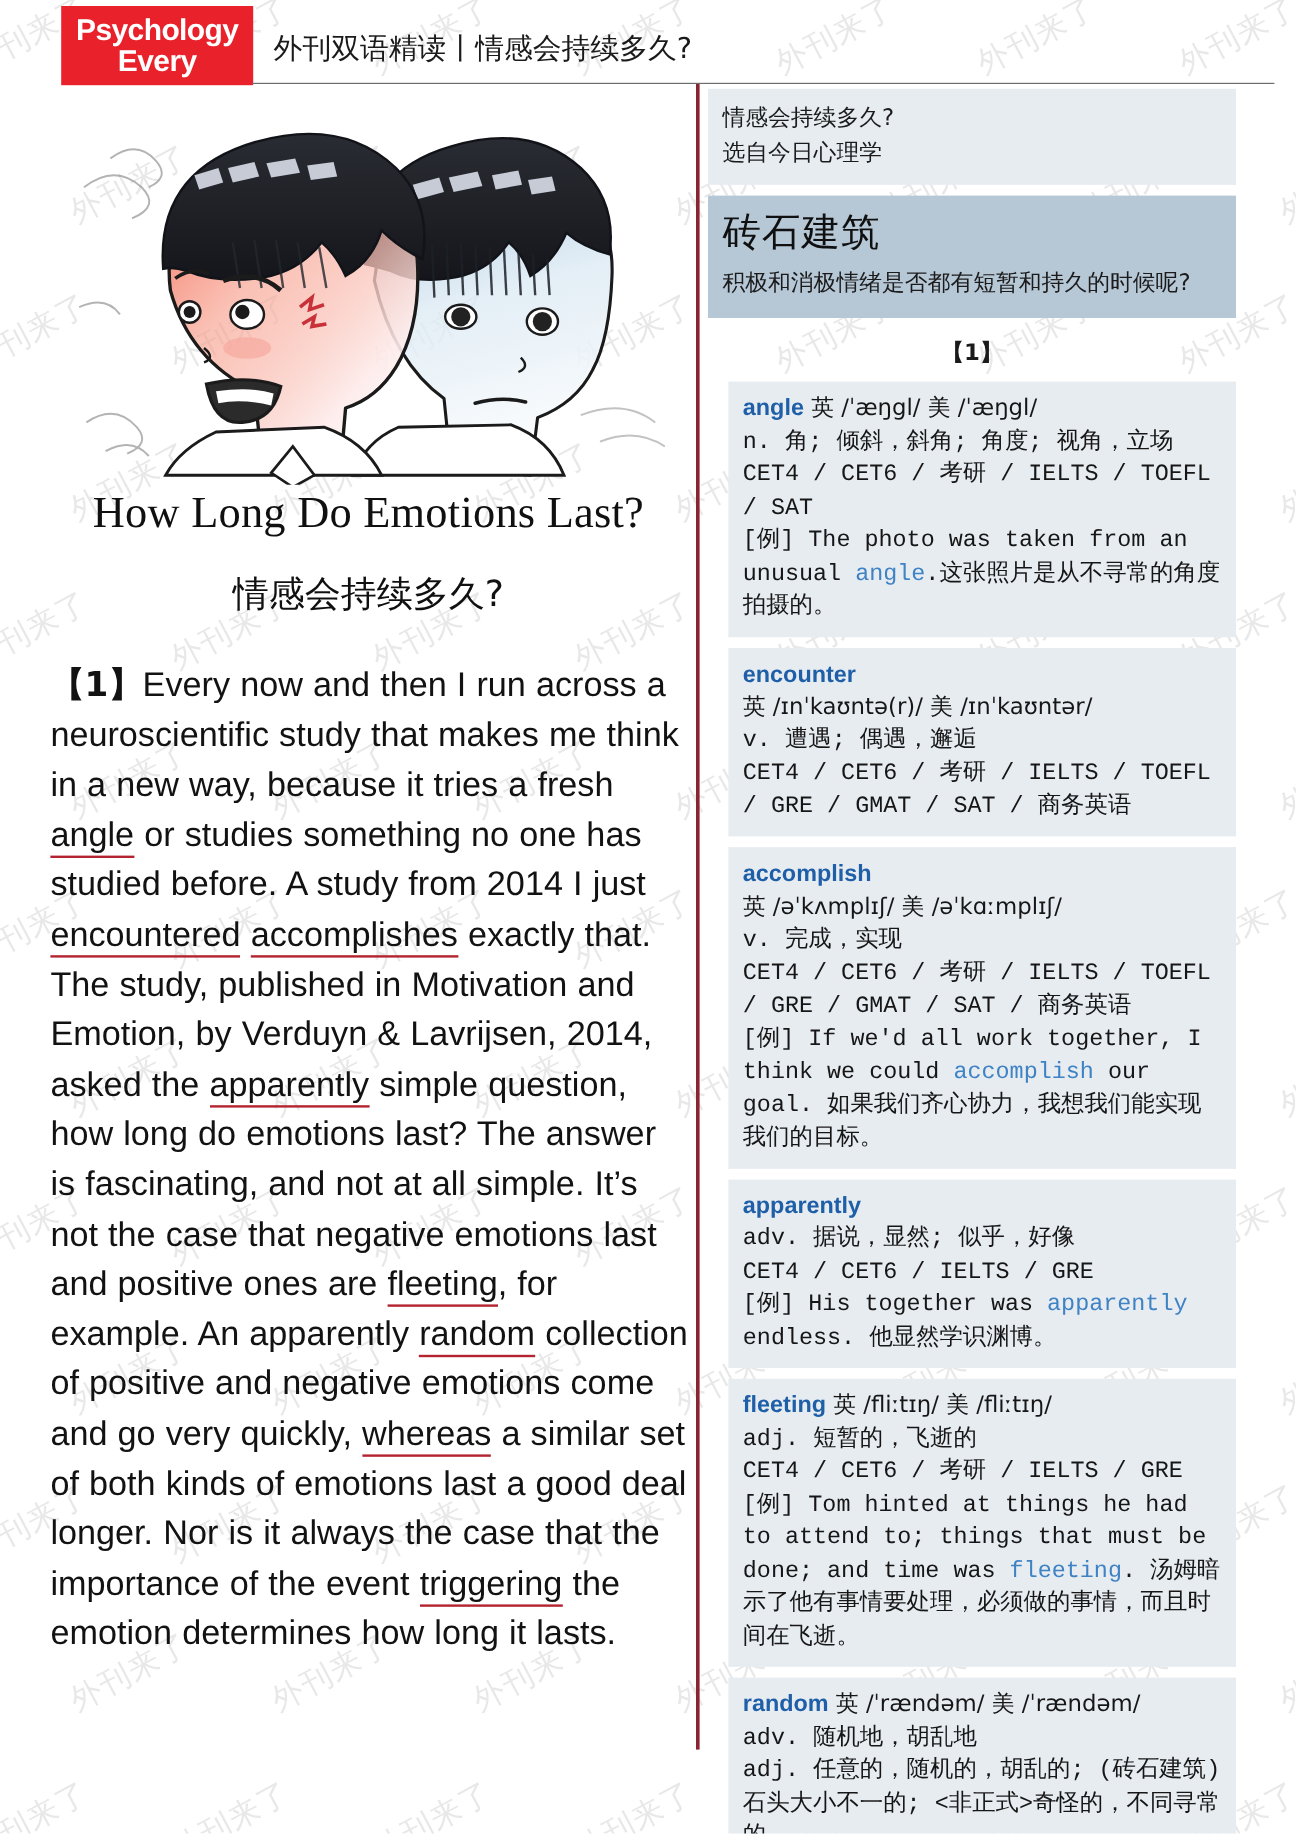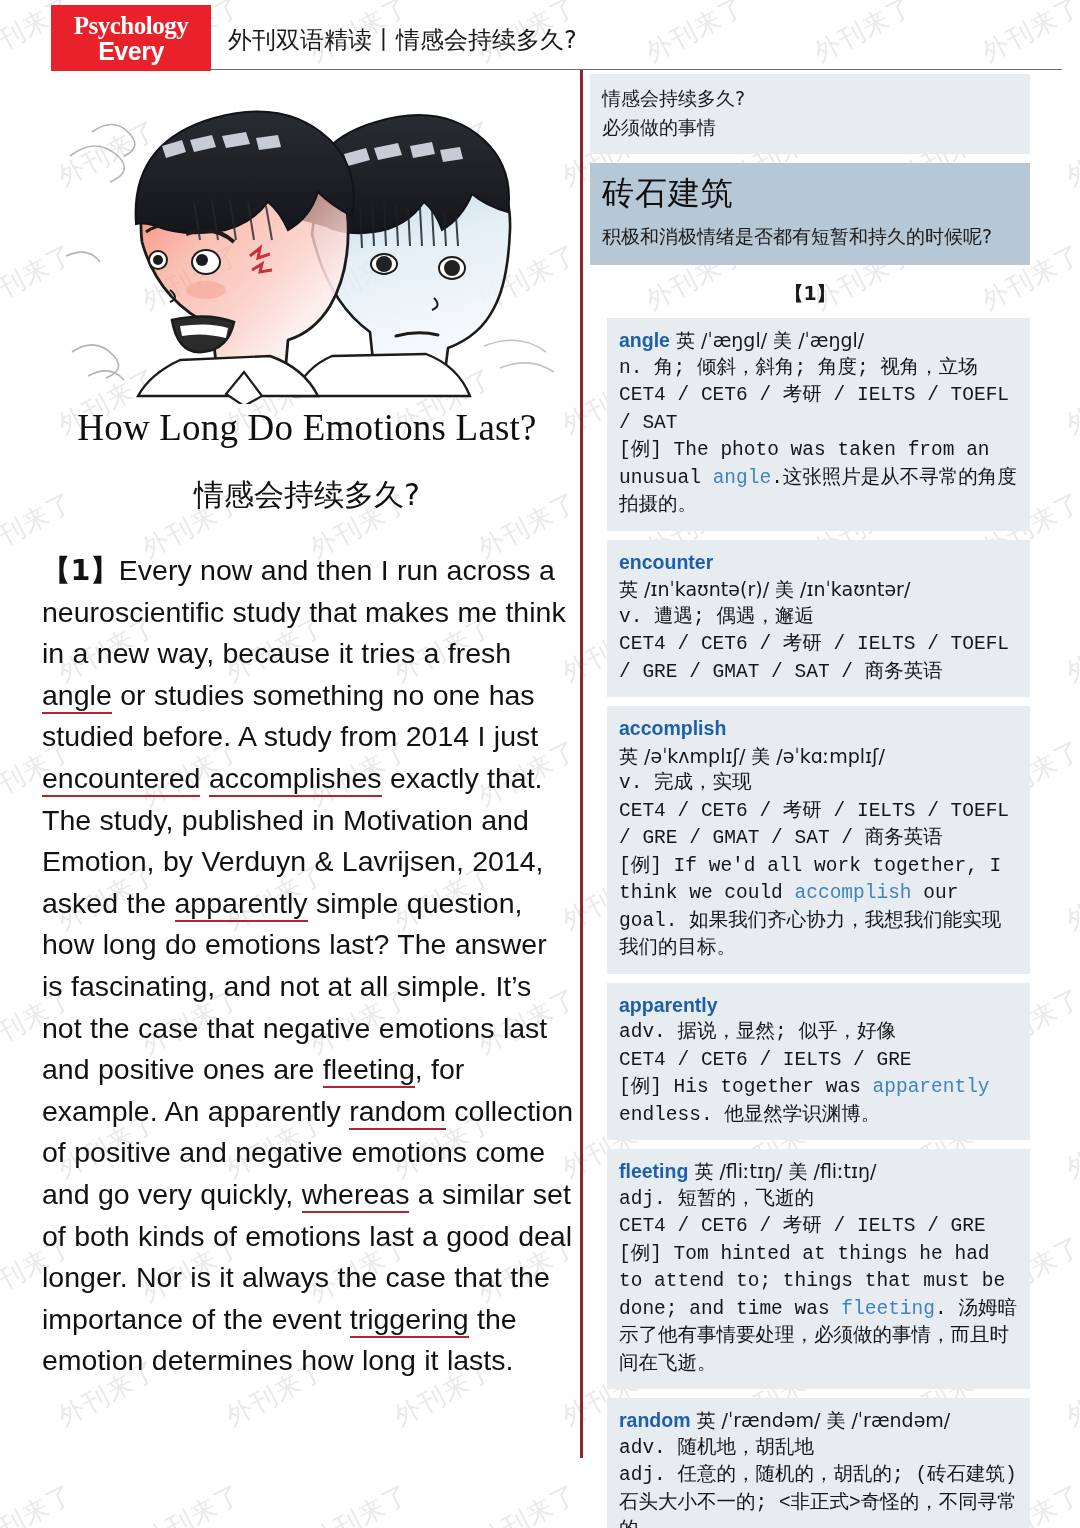--- a/index.html
+++ b/index.html
@@ -36,21 +36,21 @@
   .logo-badge{
     position:absolute; left:51px; top:5px;
     width:160px; height:66px;
     background:#e8212b;
     display:flex; flex-direction:column;
     align-items:center; justify-content:center;
     line-height:1.0;
   }
   .logo-line1{
     color:#ffffff; font-size:25px; font-weight:700;
-    font-family:Liberation Serif, serif;
+    font-family:Liberation Sans, sans-serif;
     letter-spacing:-0.5px;
   }
   .logo-line2{
     color:#ffffff; font-size:25px; font-weight:700;
     font-family:"Liberation Sans", sans-serif;
     letter-spacing:-0.5px; margin-top:1px;
   }
   .header-title{
     position:absolute; left:228px; top:24px;
     font-size:24px; color:#1a1a1a;
@@ -397,21 +397,21 @@
 
     <div class="body-text">
       <span class="para-num">【1】</span><span id="para-segments"><span>Every now and then I run across a neuroscientific study that makes me think in a new way, because it tries a fresh </span><span class="u">angle</span><span> or studies something no one has studied before. A study from 2014 I just </span><span class="u">encountered</span><span> </span><span class="u">accomplishes</span><span> exactly that. The study, published in Motivation and Emotion, by Verduyn &amp; Lavrijsen, 2014, asked the </span><span class="u">apparently</span><span> simple question, how long do emotions last? The answer is fascinating, and not at all simple. It’s not the case that negative emotions last and positive ones are </span><span class="u">fleeting</span><span>, for example.  An apparently </span><span class="u">random</span><span> collection of positive and negative emotions come and go very quickly, </span><span class="u">whereas</span><span> a similar set of both kinds of emotions last a good deal longer. Nor is it always the case that the importance of the event </span><span class="u">triggering</span><span> the emotion determines how long it lasts.</span></span>
     </div>
   </div>
 
   <div class="right-col">
 
     <div class="src-block">
       <span class="ln">情感会持续多久?</span>
-      <span class="ln">必须做的事情</span>
+      <span class="ln">选自今日心理学</span>
     </div>
 
     <div class="guide-block">
       <div class="guide-title">砖石建筑</div>
       <div class="guide-sub">积极和消极情绪是否都有短暂和持久的时候呢?</div>
     </div>
 
     <div class="sec-label">【1】</div>
 
     <div id="vocab-list">

